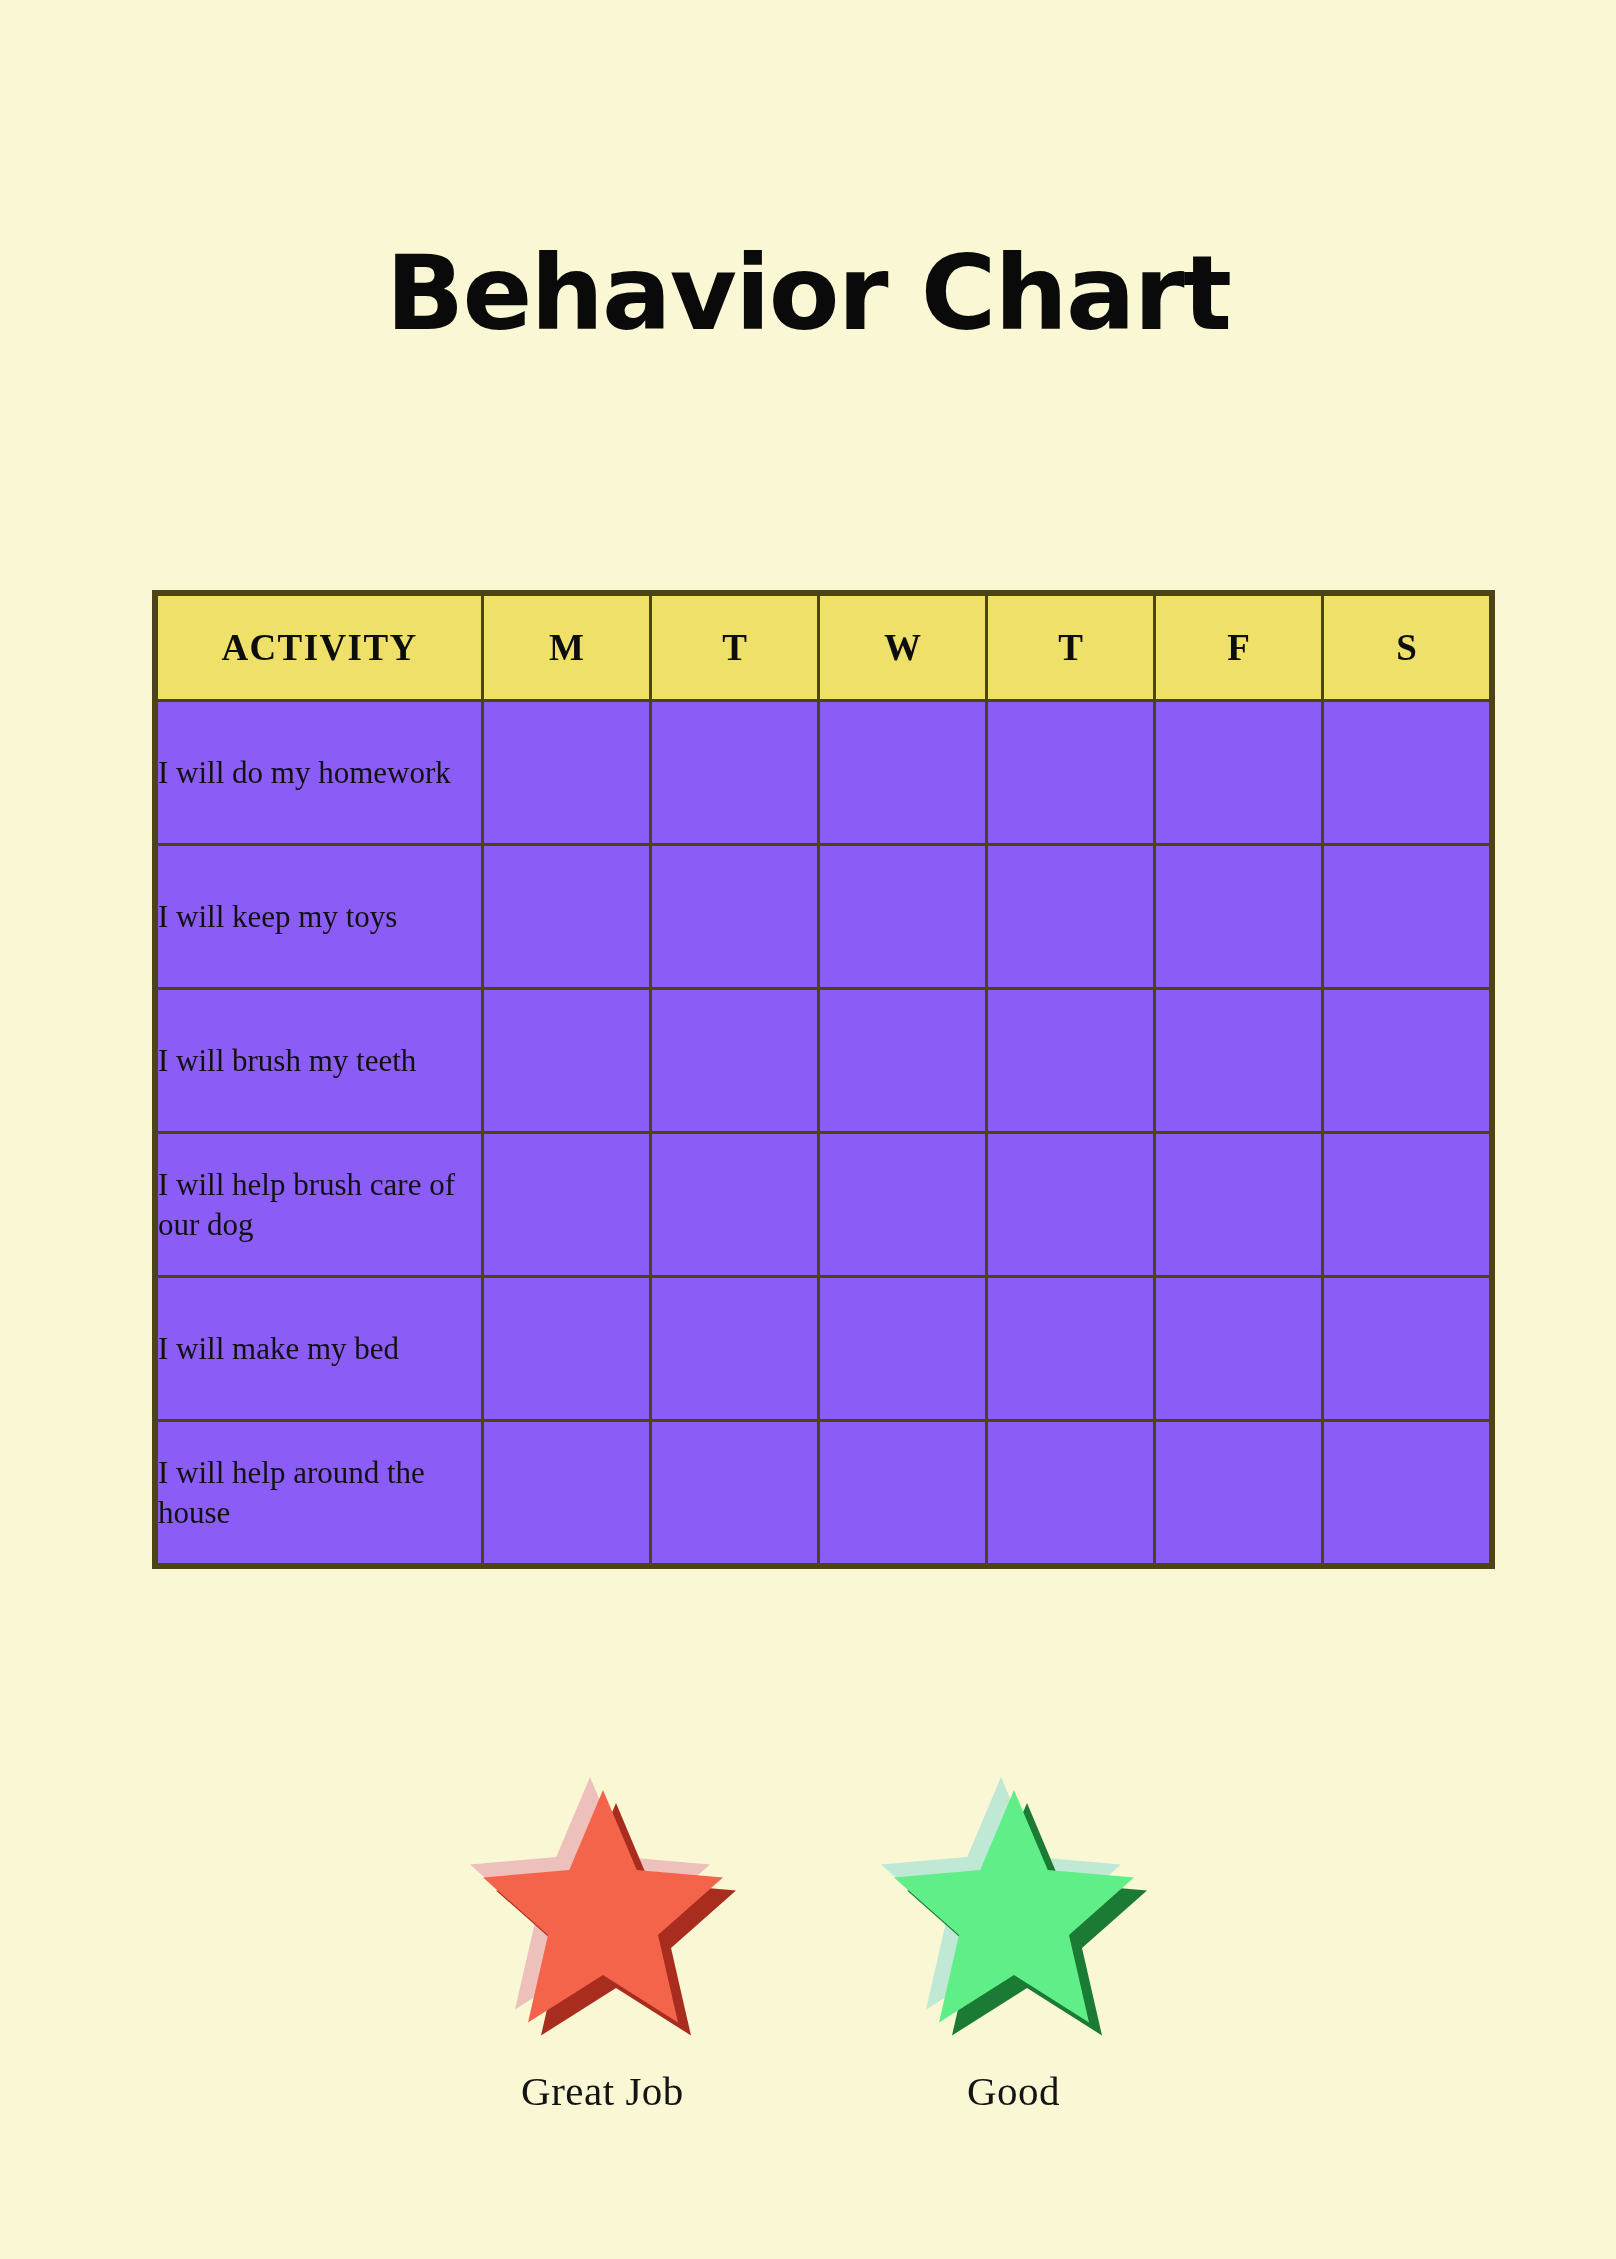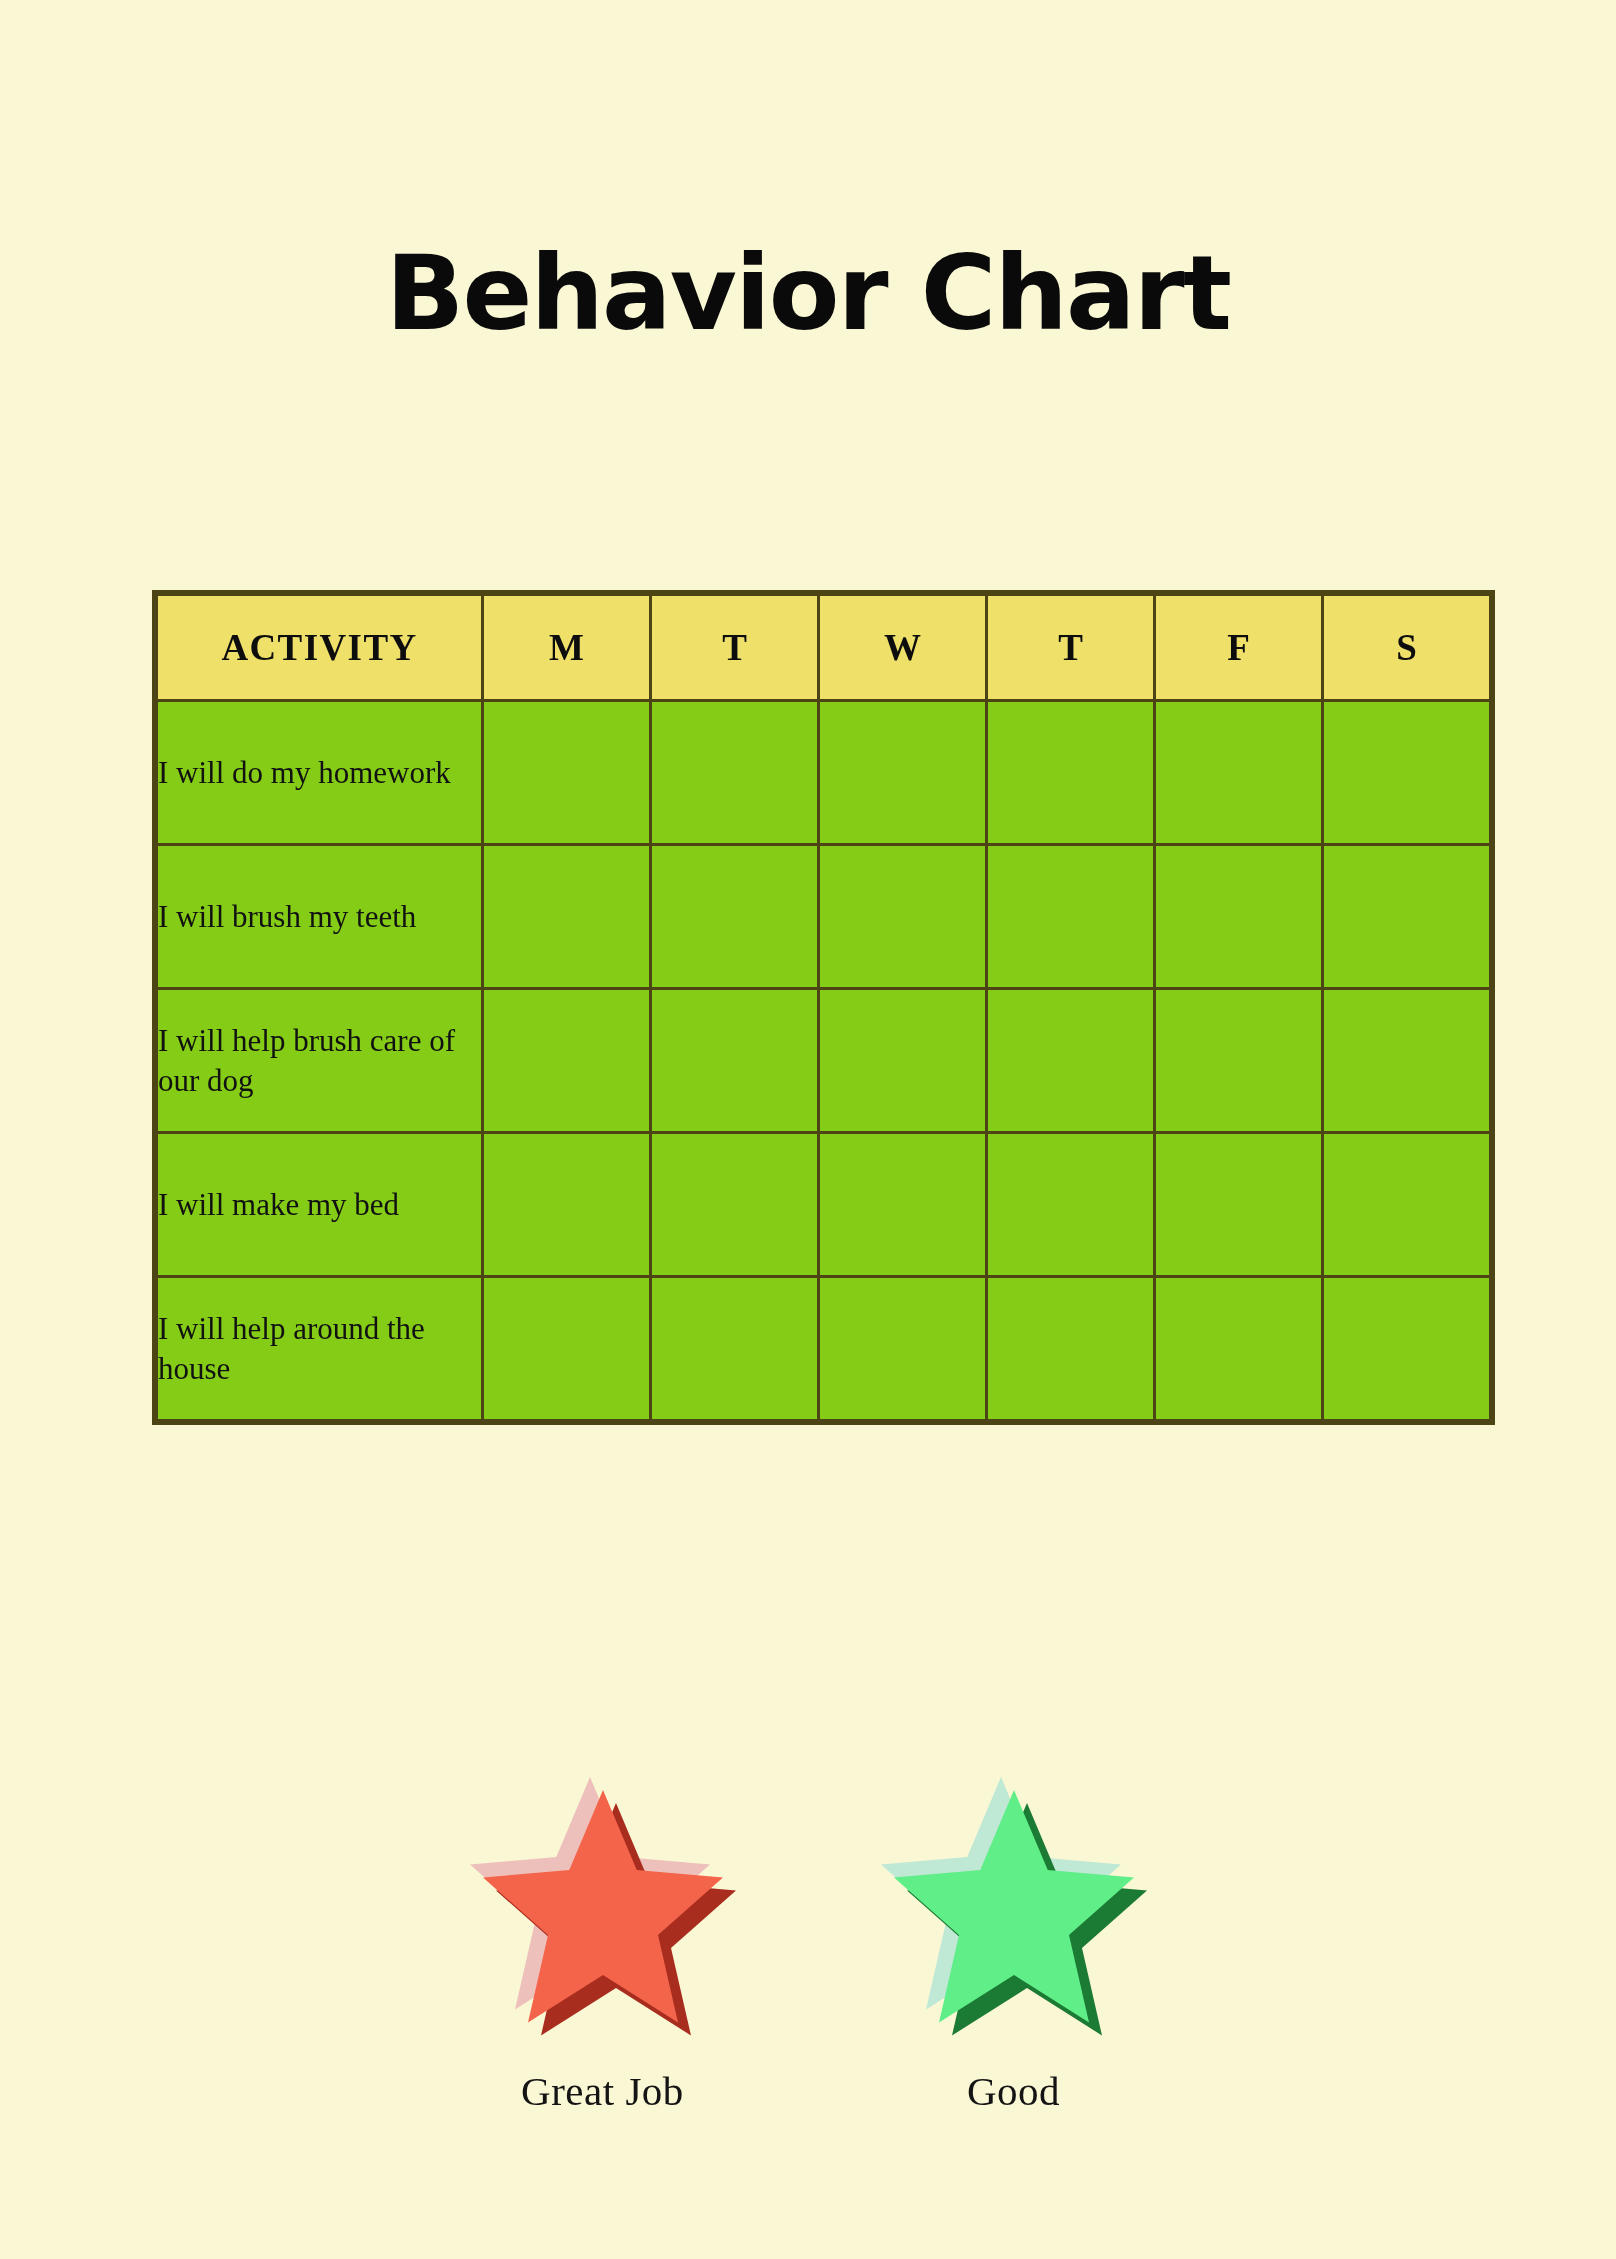--- a/index.html
+++ b/index.html
@@ -70,21 +70,21 @@
     font-size: 37px;
     letter-spacing: 1.4px;
   }
 
   th.col-day {
     width: 165px;
     font-size: 37px;
   }
 
   tbody td {
-    background: #84cc16;
+    background: #8b5cf6;
     height: 141px;
   }
 
   td.activity-cell {
     font-family: "Liberation Serif", serif;
     font-size: 31px;
     color: #111111;
     line-height: 1.28;
     padding: 3.7px 24px;
   }
@@ -165,20 +165,29 @@
           <td class="activity-cell">I will do my homework</td>
           <td></td>
           <td></td>
           <td></td>
           <td></td>
           <td></td>
           <td></td>
         </tr>
 
 
+        <tr>
+          <td class="activity-cell">I will keep my toys</td>
+          <td></td>
+          <td></td>
+          <td></td>
+          <td></td>
+          <td></td>
+          <td></td>
+        </tr>
 
         <tr>
           <td class="activity-cell">I will brush my teeth</td>
           <td></td>
           <td></td>
           <td></td>
           <td></td>
           <td></td>
           <td></td>
         </tr>

